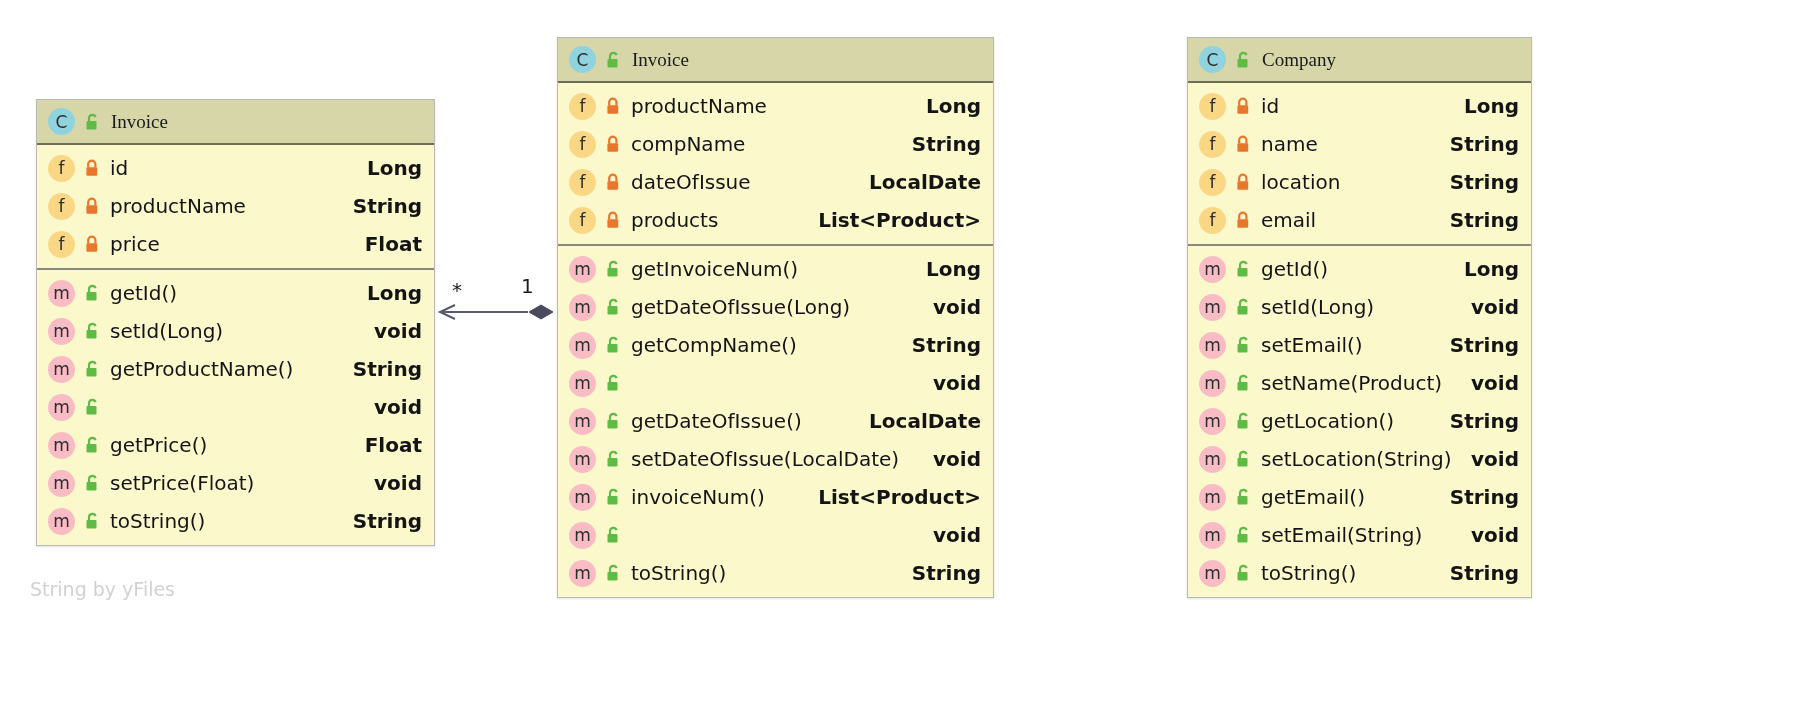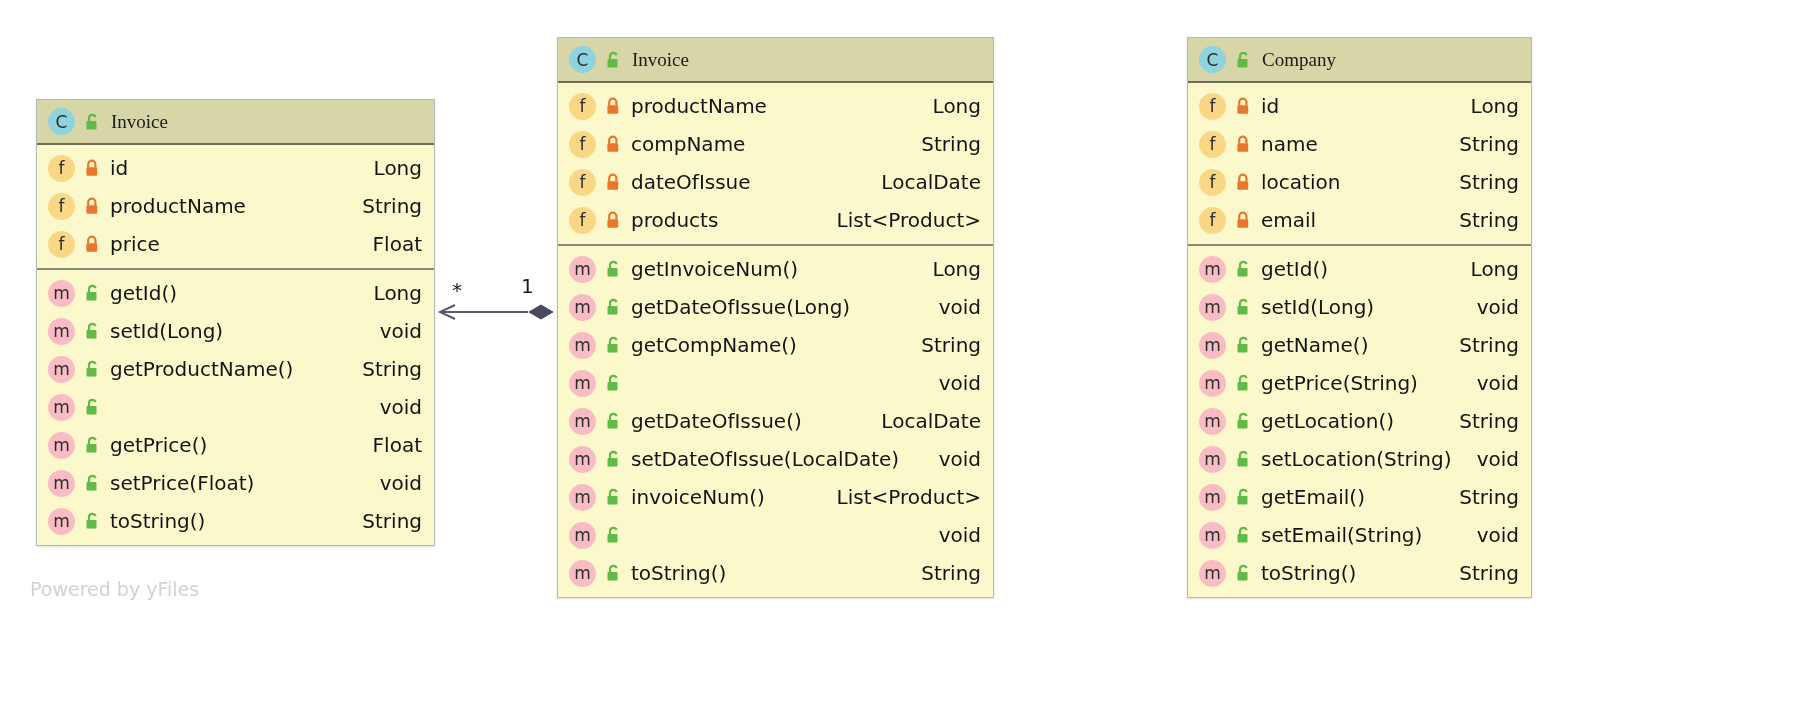--- a/index.html
+++ b/index.html
@@ -64,20 +64,21 @@
     flex: 0 1 auto;
     overflow: hidden;
     text-overflow: ellipsis;
   }
   .uml-row .member-type {
     font-size: 20px;
     color: #141414;
     margin-left: auto;
     padding-left: 14px;
     flex: 0 0 auto;
+    font-weight: bold;
   }
 
   
   .icon-circle {
     width: 27px;
     height: 27px;
     border-radius: 50%;
     display: inline-flex;
     align-items: center;
     justify-content: center;
@@ -507,32 +508,32 @@
         <span class="member-type">void</span>
       </div>
       <div class="uml-row">
         <span class="icon-circle method-m">m</span>
         <span class="icon-lock">
           <svg width="18" height="20" viewBox="0 0 18 20">
             <path d="M6 9 V6 a3.4 3.4 0 0 1 6.6 -0.9" fill="none" stroke="#5fbb46" stroke-width="2.2"></path>
             <rect x="3.5" y="9" width="10" height="8.5" rx="1" fill="#5fbb46"></rect>
           </svg>
         </span>
-        <span class="member-name">getName()</span>
-        <span class="member-type">String</span>
-      </div>
-      <div class="uml-row">
-        <span class="icon-circle method-m">m</span>
-        <span class="icon-lock">
-          <svg width="18" height="20" viewBox="0 0 18 20">
-            <path d="M6 9 V6 a3.4 3.4 0 0 1 6.6 -0.9" fill="none" stroke="#5fbb46" stroke-width="2.2"></path>
-            <rect x="3.5" y="9" width="10" height="8.5" rx="1" fill="#5fbb46"></rect>
-          </svg>
-        </span>
-        <span class="member-name">getPrice(String)</span>
+        <span class="member-name">setEmail()</span>
+        <span class="member-type">String</span>
+      </div>
+      <div class="uml-row">
+        <span class="icon-circle method-m">m</span>
+        <span class="icon-lock">
+          <svg width="18" height="20" viewBox="0 0 18 20">
+            <path d="M6 9 V6 a3.4 3.4 0 0 1 6.6 -0.9" fill="none" stroke="#5fbb46" stroke-width="2.2"></path>
+            <rect x="3.5" y="9" width="10" height="8.5" rx="1" fill="#5fbb46"></rect>
+          </svg>
+        </span>
+        <span class="member-name">setName(Product)</span>
         <span class="member-type">void</span>
       </div>
       <div class="uml-row">
         <span class="icon-circle method-m">m</span>
         <span class="icon-lock">
           <svg width="18" height="20" viewBox="0 0 18 20">
             <path d="M6 9 V6 a3.4 3.4 0 0 1 6.6 -0.9" fill="none" stroke="#5fbb46" stroke-width="2.2"></path>
             <rect x="3.5" y="9" width="10" height="8.5" rx="1" fill="#5fbb46"></rect>
           </svg>
         </span>
@@ -579,13 +580,13 @@
             <path d="M6 9 V6 a3.4 3.4 0 0 1 6.6 -0.9" fill="none" stroke="#5fbb46" stroke-width="2.2"></path>
             <rect x="3.5" y="9" width="10" height="8.5" rx="1" fill="#5fbb46"></rect>
           </svg>
         </span>
         <span class="member-name">toString()</span>
         <span class="member-type">String</span>
       </div>
     </div>
 </div>
 
-<div class="watermark">Powered by yFiles</div>
+<div class="watermark">String by yFiles</div>
 
 </body></html>

